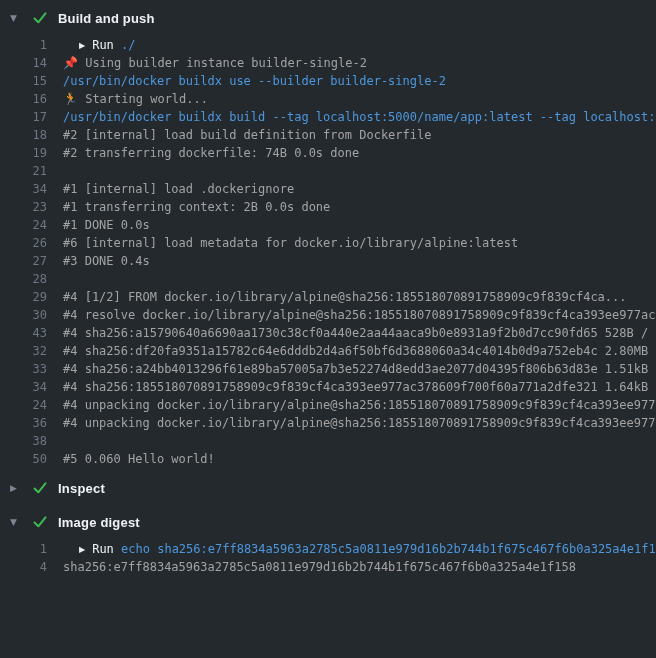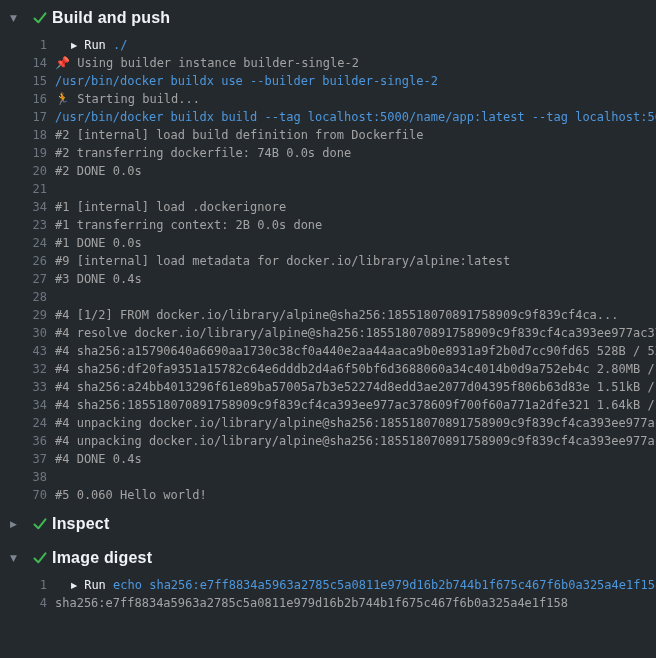--- a/index.html
+++ b/index.html
@@ -29,45 +29,45 @@
   .chev {
     width: 22px;
     flex: none;
     font-size: 9px;
     color: #7d8590;
     line-height: 28px;
     font-family: "DejaVu Sans", sans-serif;
   }
   .check { display: flex; align-items: center; flex: none; }
   .sec-title {
-    margin-left: 4px;
+    margin-left: 10px;
     font-family: "Liberation Sans", sans-serif;
     font-weight: 700;
-    font-size: 16px;
+    font-size: 13px;
     color: #f0f3f6;
     letter-spacing: 0.2px;
   }
   .sec-body { margin: 4px 0 6px 0; }
   .line {
     height: 18px;
     line-height: 18px;
     display: flex;
     font-family: "DejaVu Sans Mono", "Liberation Mono", monospace;
     font-size: 12px;
     white-space: pre;
   }
   .ln {
     width: 47px;
     flex: none;
     text-align: right;
     color: #6e7681;
     cursor: pointer;
   }
   .ltext {
-    margin-left: 8px;
+    margin-left: 16px;
     flex: 1;
     min-width: 0;
     overflow: hidden;
     color: #f0f3f6;
   }
   .ltext.group { padding-left: 16px; }
   .grp-arrow {
     font-size: 8px;
     color: #eceff2;
     margin-right: 7px;
@@ -92,43 +92,41 @@
           <svg width="16" height="16" viewBox="0 0 16 16">
             <path d="M2.5 8.5l3.8 3.8 7.2-9" fill="none" stroke="#3fb950" stroke-width="2" stroke-linecap="round" stroke-linejoin="round"></path>
           </svg>
         </span>
         <span class="sec-title">Build and push</span>
       </div>
       <div class="sec-body">
         <div class="line"><span class="ln">1</span><span class="ltext group"><span class="grp-arrow">▶</span><span class="run-label">Run </span><span class="cmd-blue">./</span></span></div>
         <div class="line"><span class="ln">14</span><span class="ltext"><span class="emoji">📌 </span><span class="plain">Using builder instance builder-single-2</span></span></div>
         <div class="line"><span class="ln">15</span><span class="ltext"><span class="cmd-blue">/usr/bin/docker buildx use --builder builder-single-2</span></span></div>
-        <div class="line"><span class="ln">16</span><span class="ltext"><span class="emoji">🏃 </span><span class="plain">Starting build...</span></span></div>
+        <div class="line"><span class="ln">16</span><span class="ltext"><span class="emoji">🏃 </span><span class="plain">Starting world...</span></span></div>
         <div class="line"><span class="ln">17</span><span class="ltext"><span class="cmd-blue">/usr/bin/docker buildx build --tag localhost:5000/name/app:latest --tag localhost:5000</span></span></div>
         <div class="line"><span class="ln">18</span><span class="ltext"><span class="plain">#2 [internal] load build definition from Dockerfile</span></span></div>
         <div class="line"><span class="ln">19</span><span class="ltext"><span class="plain">#2 transferring dockerfile: 74B 0.0s done</span></span></div>
-        <div class="line"><span class="ln">20</span><span class="ltext"><span class="plain">#2 DONE 0.0s</span></span></div>
         <div class="line"><span class="ln">21</span><span class="ltext"></span></div>
         <div class="line"><span class="ln">34</span><span class="ltext"><span class="plain">#1 [internal] load .dockerignore</span></span></div>
         <div class="line"><span class="ln">23</span><span class="ltext"><span class="plain">#1 transferring context: 2B 0.0s done</span></span></div>
         <div class="line"><span class="ln">24</span><span class="ltext"><span class="plain">#1 DONE 0.0s</span></span></div>
-        <div class="line"><span class="ln">26</span><span class="ltext"><span class="plain">#9 [internal] load metadata for docker.io/library/alpine:latest</span></span></div>
+        <div class="line"><span class="ln">26</span><span class="ltext"><span class="plain">#6 [internal] load metadata for docker.io/library/alpine:latest</span></span></div>
         <div class="line"><span class="ln">27</span><span class="ltext"><span class="plain">#3 DONE 0.4s</span></span></div>
         <div class="line"><span class="ln">28</span><span class="ltext"></span></div>
         <div class="line"><span class="ln">29</span><span class="ltext"><span class="plain">#4 [1/2] FROM docker.io/library/alpine@sha256:185518070891758909c9f839cf4ca...</span></span></div>
         <div class="line"><span class="ln">30</span><span class="ltext"><span class="plain">#4 resolve docker.io/library/alpine@sha256:185518070891758909c9f839cf4ca393ee977ac378609f700f60a771a2dfe321</span></span></div>
         <div class="line"><span class="ln">43</span><span class="ltext"><span class="plain">#4 sha256:a15790640a6690aa1730c38cf0a440e2aa44aaca9b0e8931a9f2b0d7cc90fd65 528B / 528B</span></span></div>
         <div class="line"><span class="ln">32</span><span class="ltext"><span class="plain">#4 sha256:df20fa9351a15782c64e6dddb2d4a6f50bf6d3688060a34c4014b0d9a752eb4c 2.80MB / 2.80MB</span></span></div>
         <div class="line"><span class="ln">33</span><span class="ltext"><span class="plain">#4 sha256:a24bb4013296f61e89ba57005a7b3e52274d8edd3ae2077d04395f806b63d83e 1.51kB / 1.51kB</span></span></div>
         <div class="line"><span class="ln">34</span><span class="ltext"><span class="plain">#4 sha256:185518070891758909c9f839cf4ca393ee977ac378609f700f60a771a2dfe321 1.64kB / 1.64kB</span></span></div>
         <div class="line"><span class="ln">24</span><span class="ltext"><span class="plain">#4 unpacking docker.io/library/alpine@sha256:185518070891758909c9f839cf4ca393ee977ac378609f700f60a771a2dfe321</span></span></div>
         <div class="line"><span class="ln">36</span><span class="ltext"><span class="plain">#4 unpacking docker.io/library/alpine@sha256:185518070891758909c9f839cf4ca393ee977ac378609f700f60a771a2dfe321</span></span></div>
-        <div class="line"><span class="ln">37</span><span class="ltext"><span class="plain">#4 DONE 0.4s</span></span></div>
         <div class="line"><span class="ln">38</span><span class="ltext"></span></div>
-        <div class="line"><span class="ln">70</span><span class="ltext"><span class="plain">#5 0.060 Hello world!</span></span></div>
+        <div class="line"><span class="ln">50</span><span class="ltext"><span class="plain">#5 0.060 Hello world!</span></span></div>
       </div>
     </div>
     <div class="section">
       <div class="sec-header">
         <span class="chev">▶</span>
         <span class="check">
           <svg width="16" height="16" viewBox="0 0 16 16">
             <path d="M2.5 8.5l3.8 3.8 7.2-9" fill="none" stroke="#3fb950" stroke-width="2" stroke-linecap="round" stroke-linejoin="round"></path>
           </svg>
         </span>

